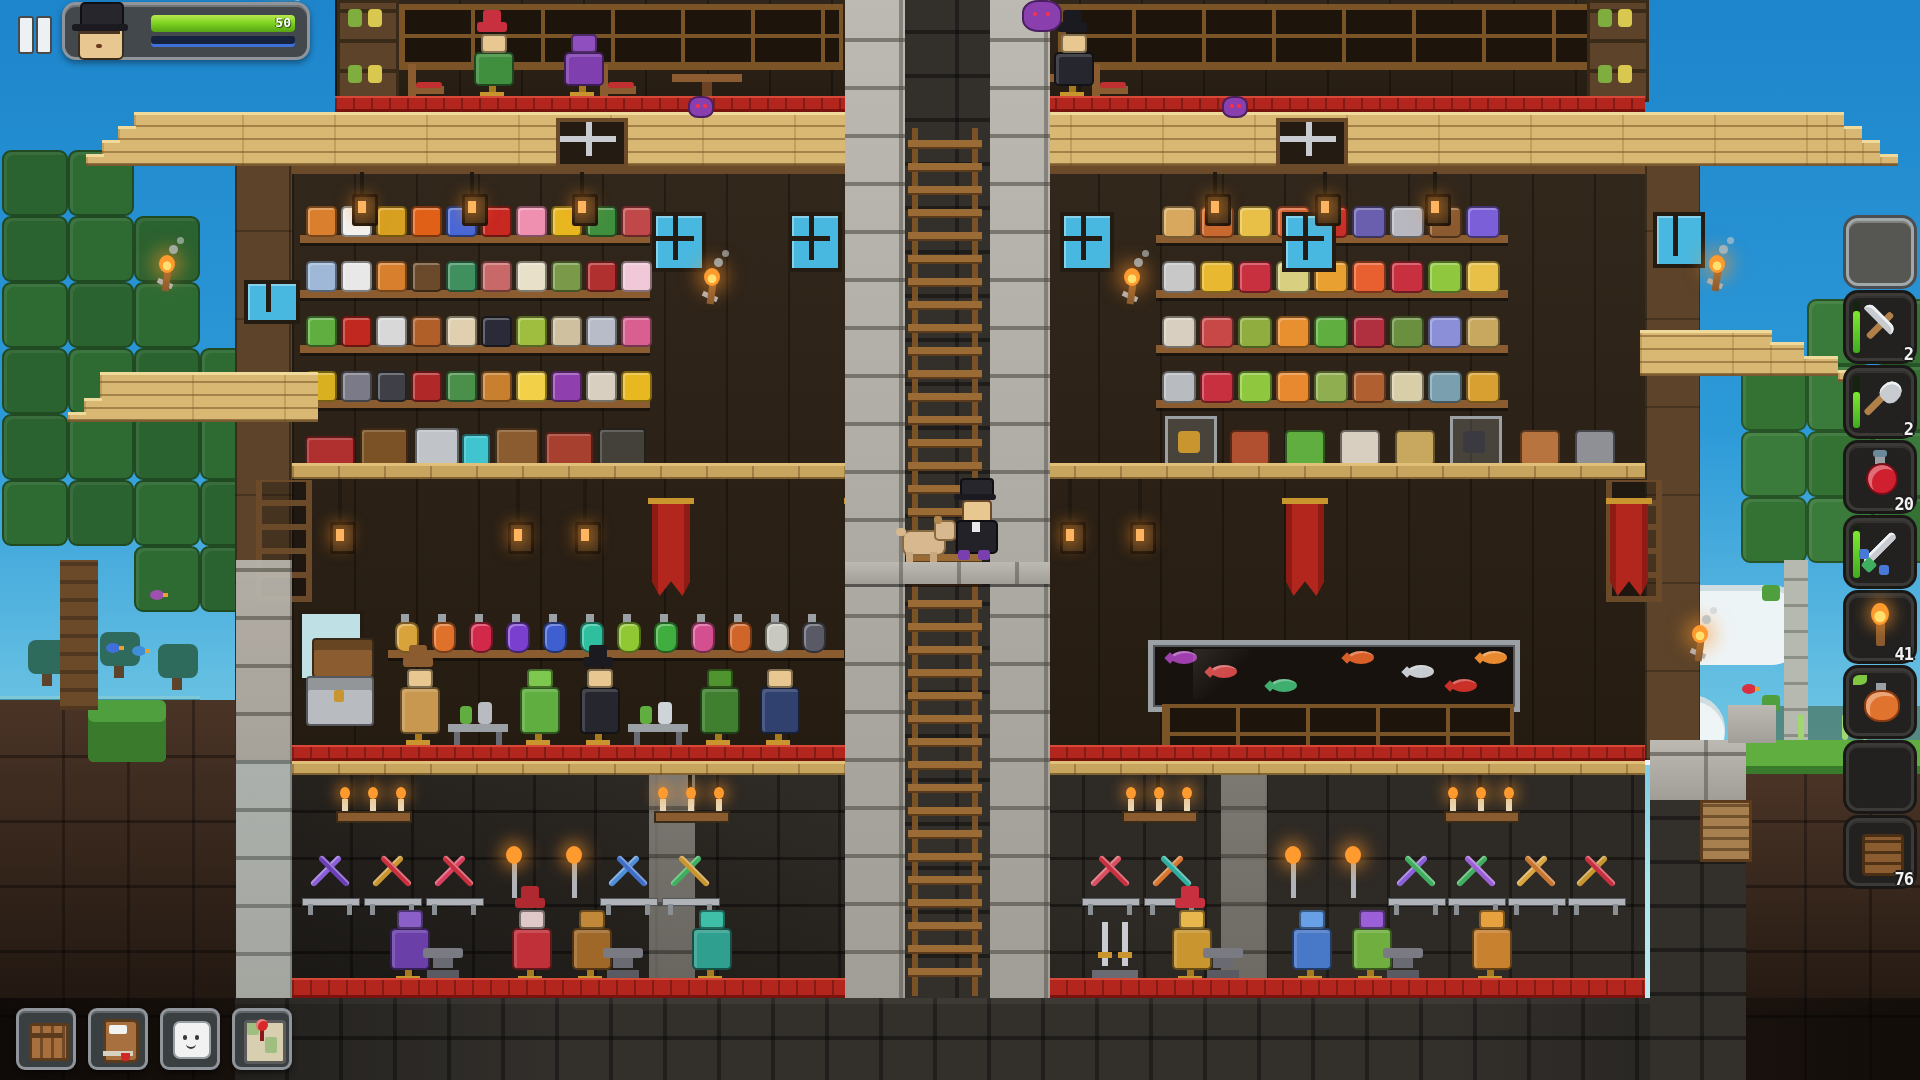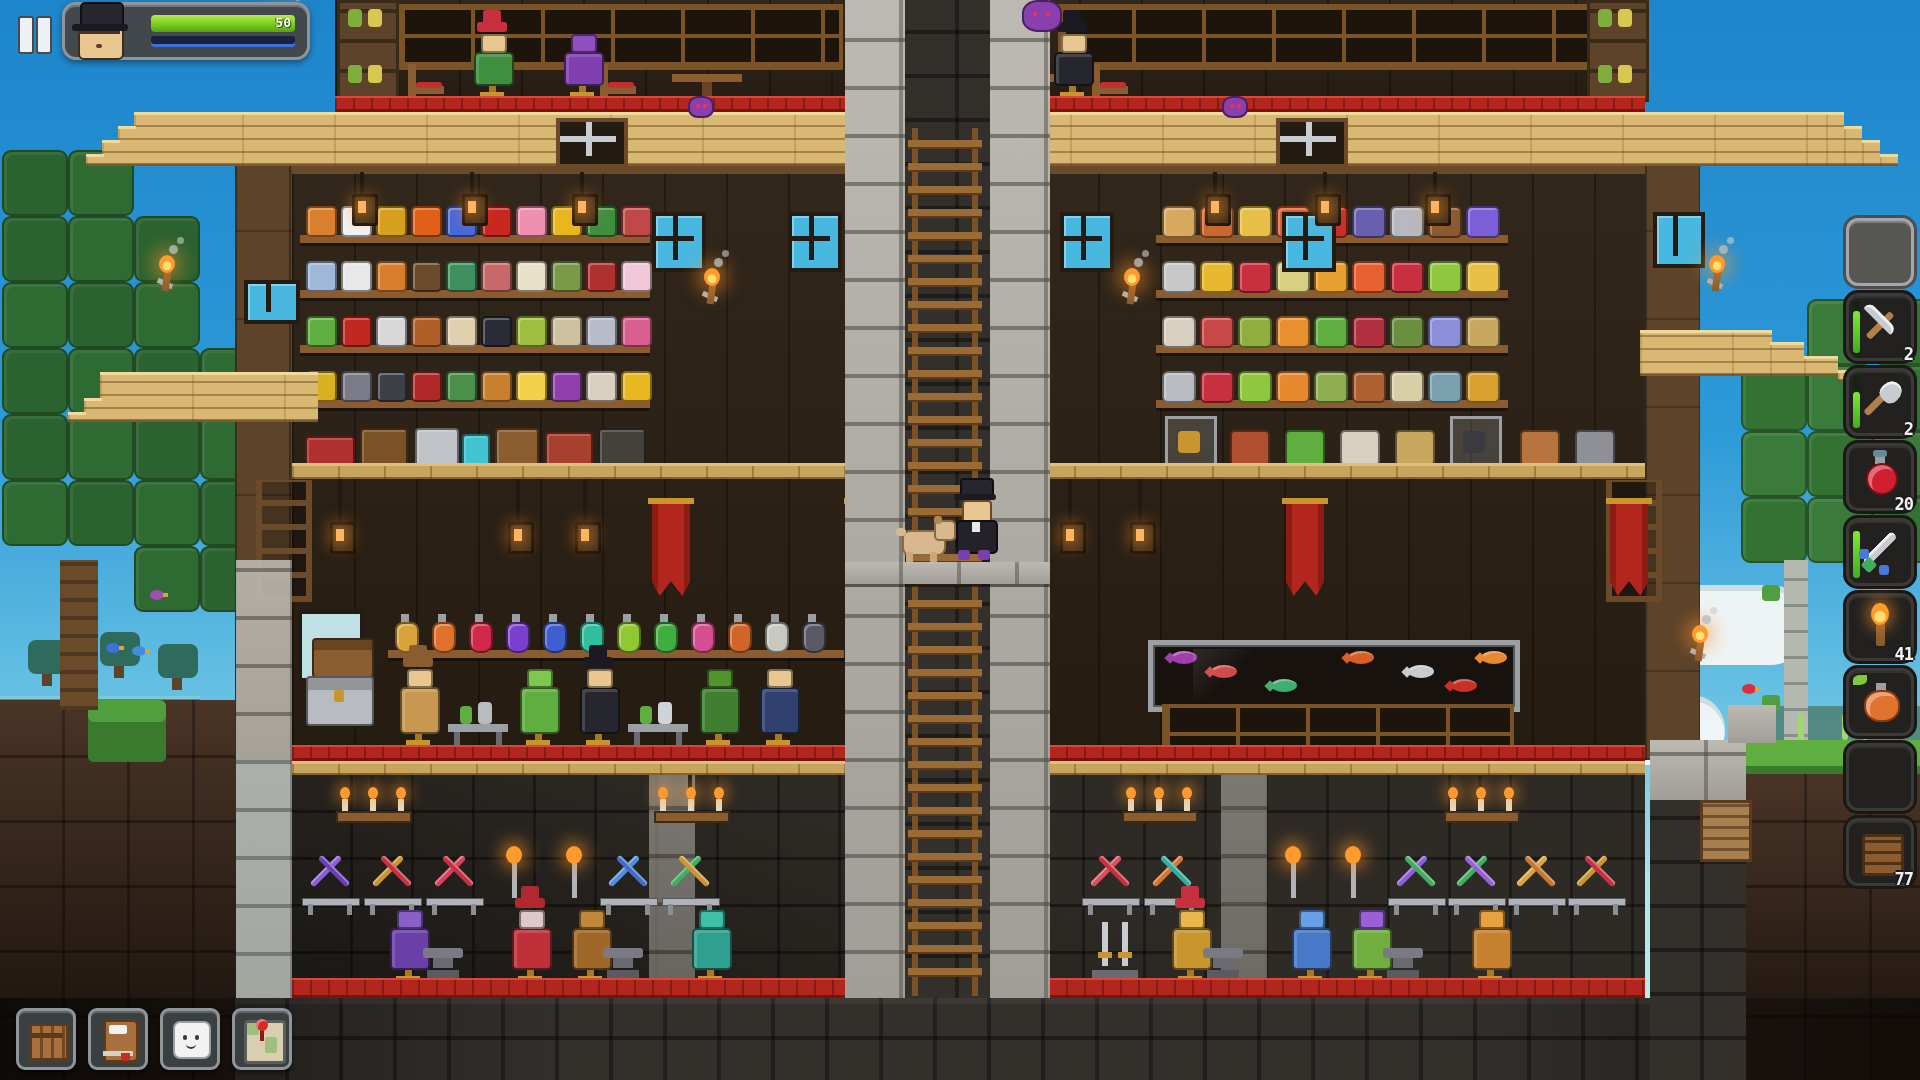--- a/index.html
+++ b/index.html
@@ -918,21 +918,21 @@
         <div class="cnt">41</div>
       </div>
       <div class="slot" style="left: 1846px; top: 668px;">
         <div style="position: absolute; left: 4px; top: 4px; width: 14px; height: 10px; background: rgb(127, 200, 63); border-radius: 50% 0px;"></div>
         <div style="position: absolute; left: 27px; top: 12px; width: 10px; height: 8px; background: rgb(154, 160, 164);"></div>
         <div style="position: absolute; left: 15px; top: 19px; width: 32px; height: 28px; background: rgb(224, 116, 47); border: 2px solid rgb(138, 58, 16); border-radius: 45%; box-shadow: rgba(255, 255, 255, 0.35) 4px 4px 0px inset;"></div>
       </div>
       <div class="slot" style="left: 1846px; top: 743px;"></div>
       <div class="slot" style="left: 1846px; top: 818px;">
         <div style="position: absolute; left: 13px; top: 13px; width: 36px; height: 36px; background: repeating-linear-gradient(0deg, transparent 0px, transparent 8px, rgba(40, 22, 6, 0.6) 8px, rgba(40, 22, 6, 0.6) 11px) rgb(138, 92, 47); border: 3px solid rgb(74, 47, 20); border-radius: 4px;"></div>
-        <div class="cnt">77</div>
+        <div class="cnt">76</div>
       </div>
     </div>
   <div id="toolbar" class="px" style="left:0;top:0;width:1920px;height:1080px">
       <div class="tbtn" style="left: 16px; top: 1008px;">
         <div style="position: absolute; left: 10px; top: 12px; width: 34px; height: 32px; background: repeating-linear-gradient(90deg, transparent 0px, transparent 8px, rgba(60, 35, 12, 0.5) 8px, rgba(60, 35, 12, 0.5) 11px) rgb(168, 112, 63); border: 3px solid rgb(92, 58, 28); border-radius: 3px;"></div>
         <div style="position: absolute; left: 10px; top: 22px; width: 34px; height: 5px; background: rgb(92, 58, 28);"></div>
       </div>
       <div class="tbtn" style="left: 88px; top: 1008px;">
         <div style="position: absolute; left: 12px; top: 8px; width: 30px; height: 38px; background: rgb(168, 112, 63); border: 3px solid rgb(92, 58, 28); border-radius: 4px 6px 6px 4px;"></div>
         <div style="position: absolute; left: 18px; top: 14px; width: 18px; height: 9px; background: rgb(242, 242, 242); border-radius: 2px;"></div>

